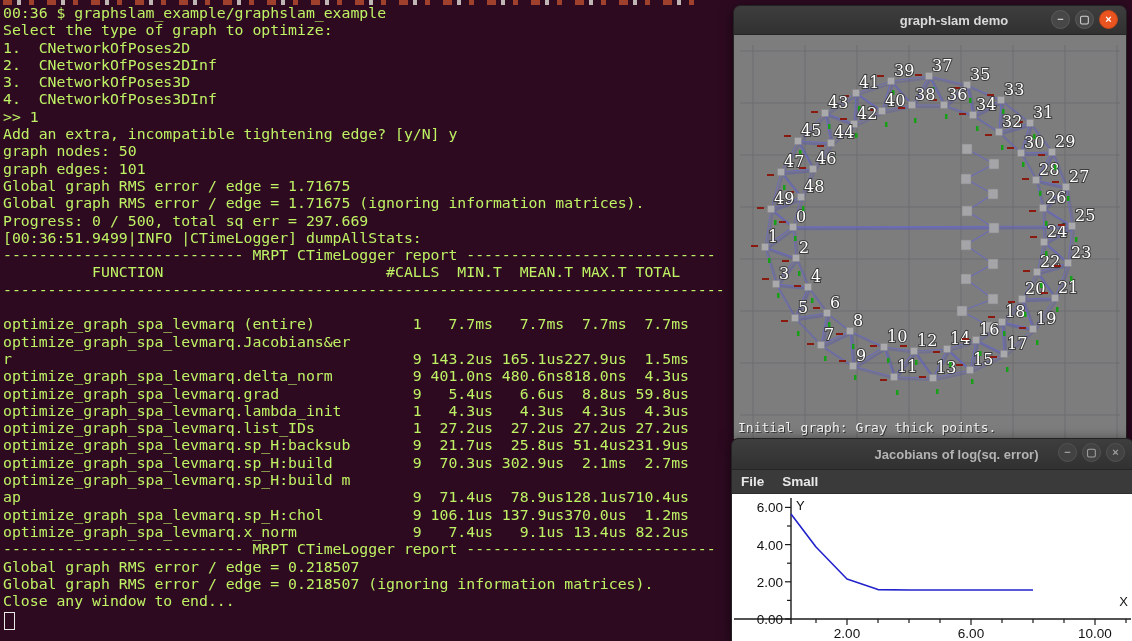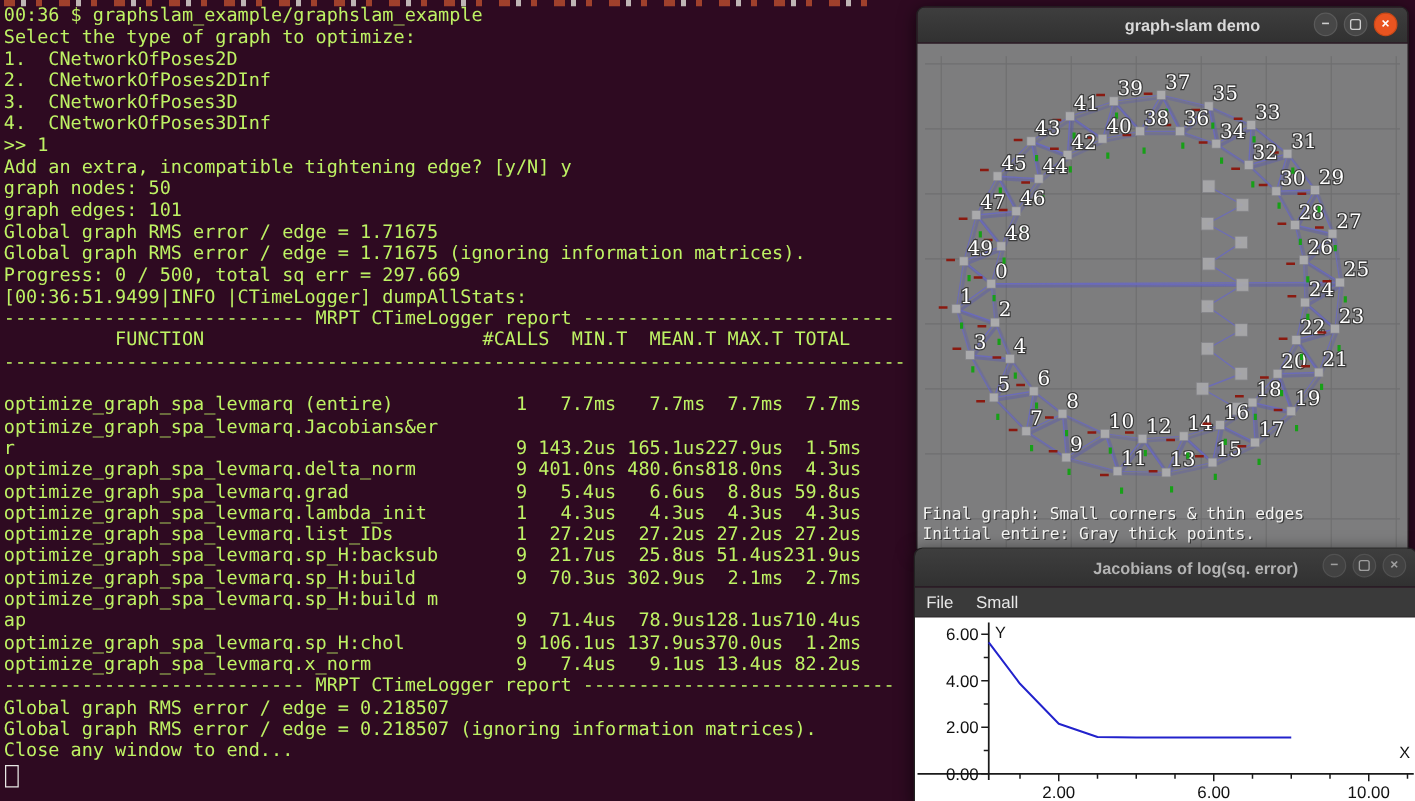--- a/index.html
+++ b/index.html
@@ -29,21 +29,21 @@
   
   #graph-win{left:733px;top:5px;width:392px;height:432px;}
   #graph-canvas{position:relative;width:392px;height:404px;background:#7d7d7e;overflow:hidden;}
   #graph-overlay{position:absolute;left:4px;bottom:4px;color:#f4f4f2;
     font:13px/15.4px "DejaVu Sans Mono",monospace;text-shadow:1px 1px 0 rgba(40,40,40,.8);}
   
   #plot-win{left:731px;top:438px;width:401px;height:203px;}
   #plot-win .titlebar{height:30px;}
   #menubar{height:23px;background:#3a3a3a;display:flex;align-items:center;
     font:13.5px "Liberation Sans",sans-serif;color:#e8e8e8;border-bottom:1px solid #2e2e2e;}
-  .menu-item{padding:0 9px;}
+  .menu-item{padding:0 9px;font-weight:bold;}
   #plot-area{background:#fff;width:401px;height:149px;}
 </style>
 </head>
 <body>
 
 <div id="screen">
 
   <div>
     <div id="term-frag"></div>
     <pre id="term-pre" style="color: #bef264;">00:36 $ graphslam_example/graphslam_example
@@ -532,22 +532,21 @@
           <rect x="63.5" y="158.5" width="7" height="7" fill="#aaaaac" stroke="#85858a" stroke-width="0.5"></rect>
           <rect x="53" y="156" width="7" height="2" fill="#8a1a10"></rect>
           <rect x="68" y="171" width="2.5" height="5" fill="#17a017"></rect>
           <text x="70" y="157" fill="#ffffff" font-family="&quot;DejaVu Serif&quot;,serif" font-size="16px" stroke="#3c3c3c" stroke-width="2" paint-order="stroke">48</text>
           <rect x="33.5" y="170.5" width="7" height="7" fill="#aaaaac" stroke="#85858a" stroke-width="0.5"></rect>
           <rect x="23" y="172" width="7" height="2" fill="#8a1a10"></rect>
           <rect x="40" y="185" width="2.5" height="5" fill="#17a017"></rect>
           <text x="40" y="169" fill="#ffffff" font-family="&quot;DejaVu Serif&quot;,serif" font-size="16px" stroke="#3c3c3c" stroke-width="2" paint-order="stroke">49</text>
         </svg>
       <div id="graph-overlay">
-        <div>Final graph: Small corners &amp; thin edges</div>
-        <div>Initial entire: Gray thick points.</div>
+        <div>Initial graph: Gray thick points.</div>
       </div>
     </div>
   </div>
 
   <div class="win inactive" id="plot-win">
     <div class="titlebar">
       <span class="title">Jacobians of log(sq. error)</span>
       <span class="winbtns">
         <span class="wbtn">−</span>
         <span class="wbtn">▢</span>

